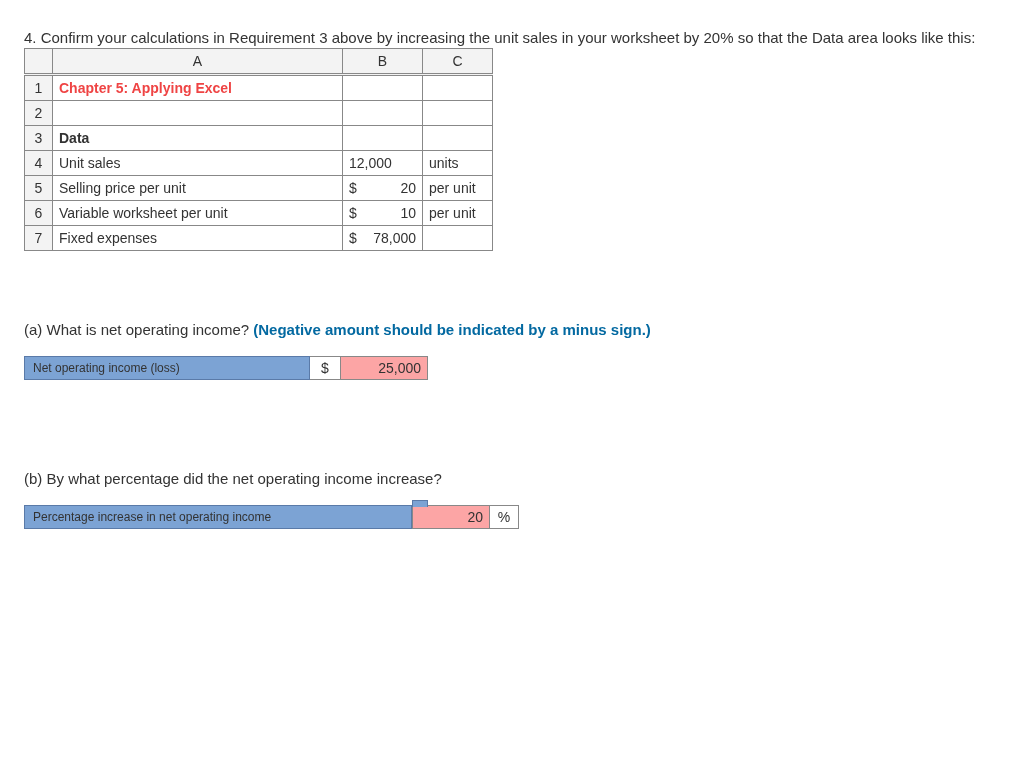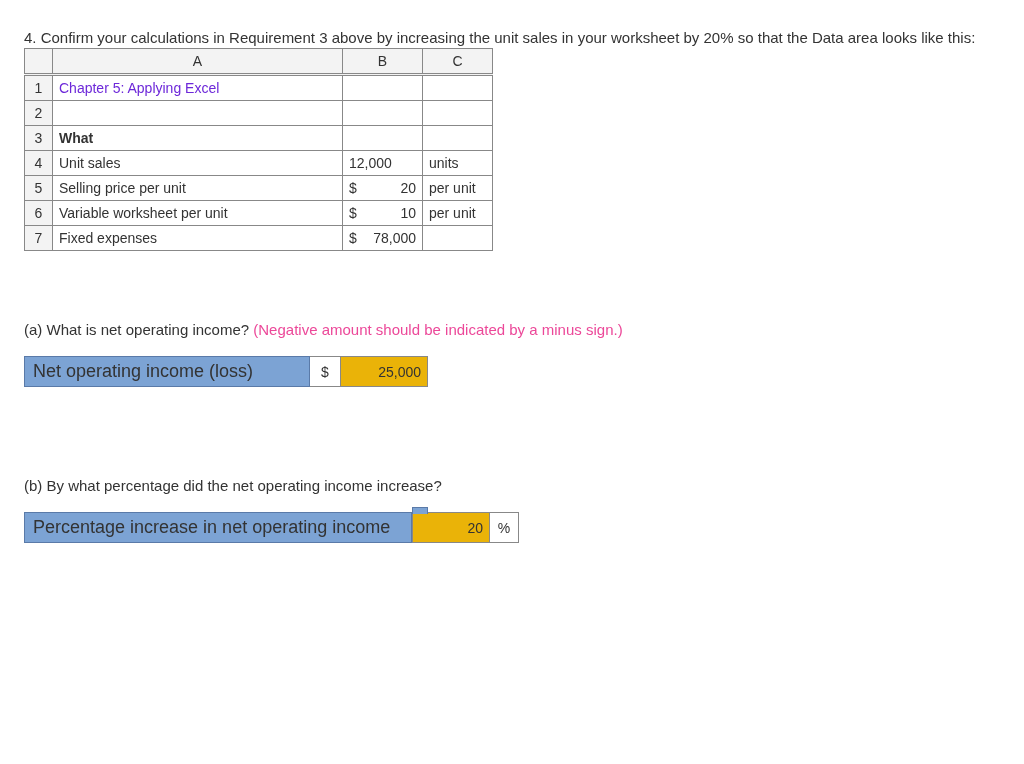--- a/index.html
+++ b/index.html
@@ -40,46 +40,46 @@
   .spreadsheet .row-header {
     background: #f3f3f3;
     text-align: center;
     width: 28px;
     font-weight: normal;
   }
   .spreadsheet .col-a { width: 290px; }
   .spreadsheet .col-b { width: 80px; }
   .spreadsheet .col-c { width: 70px; }
   .chapter-title {
-    color: #6d28d9;
-    font-weight: normal;
+    color: #ef4444;
+    font-weight: bold;
   }
   .bold { font-weight: bold; }
   .money-cell {
     position: relative;
     text-align: right;
   }
   .money-cell .dollar {
     position: absolute;
     left: 6px;
   }
   .subq {
     margin-bottom: 18px;
   }
-  .warn { color: #ec4899; font-weight: normal; }
+  .warn { color: #0369a1; font-weight: bold; }
   .answer-row {
     display: flex;
     align-items: stretch;
     margin-bottom: 90px;
   }
   .answer-label {
     background: #7ca3d4;
     border: 1px solid #5a7aa8;
     padding: 4px 8px;
-    font-size: 18px;
+    font-size: 12px;
     display: flex;
     align-items: center;
   }
   .answer-currency {
     border: 1px solid #888;
     border-left: none;
     width: 30px;
     display: flex;
     align-items: center;
     justify-content: center;
@@ -88,21 +88,21 @@
   }
   .answer-value {
     border: 1px solid #888;
     border-left: none;
     width: 80px;
     display: flex;
     align-items: center;
     justify-content: flex-end;
     padding-right: 6px;
     font-size: 14px;
-    background: #eab308;
+    background: #fca5a5;
   }
   .answer-unit {
     border: 1px solid #888;
     border-left: none;
     width: 28px;
     display: flex;
     align-items: center;
     justify-content: center;
     font-size: 14px;
     background: #fff;
@@ -145,21 +145,21 @@
         <td class="col-c"></td>
       </tr>
       <tr>
         <td class="row-header">2</td>
         <td class="col-a"></td>
         <td class="col-b"></td>
         <td class="col-c"></td>
       </tr>
       <tr>
         <td class="row-header">3</td>
-        <td class="col-a bold">What</td>
+        <td class="col-a bold">Data</td>
         <td class="col-b"></td>
         <td class="col-c"></td>
       </tr>
       <tr>
         <td class="row-header">4</td>
         <td class="col-a">Unit sales</td>
         <td class="col-b" style="text-align: left;">12,000</td>
         <td class="col-c">units</td>
       </tr>
       <tr>

